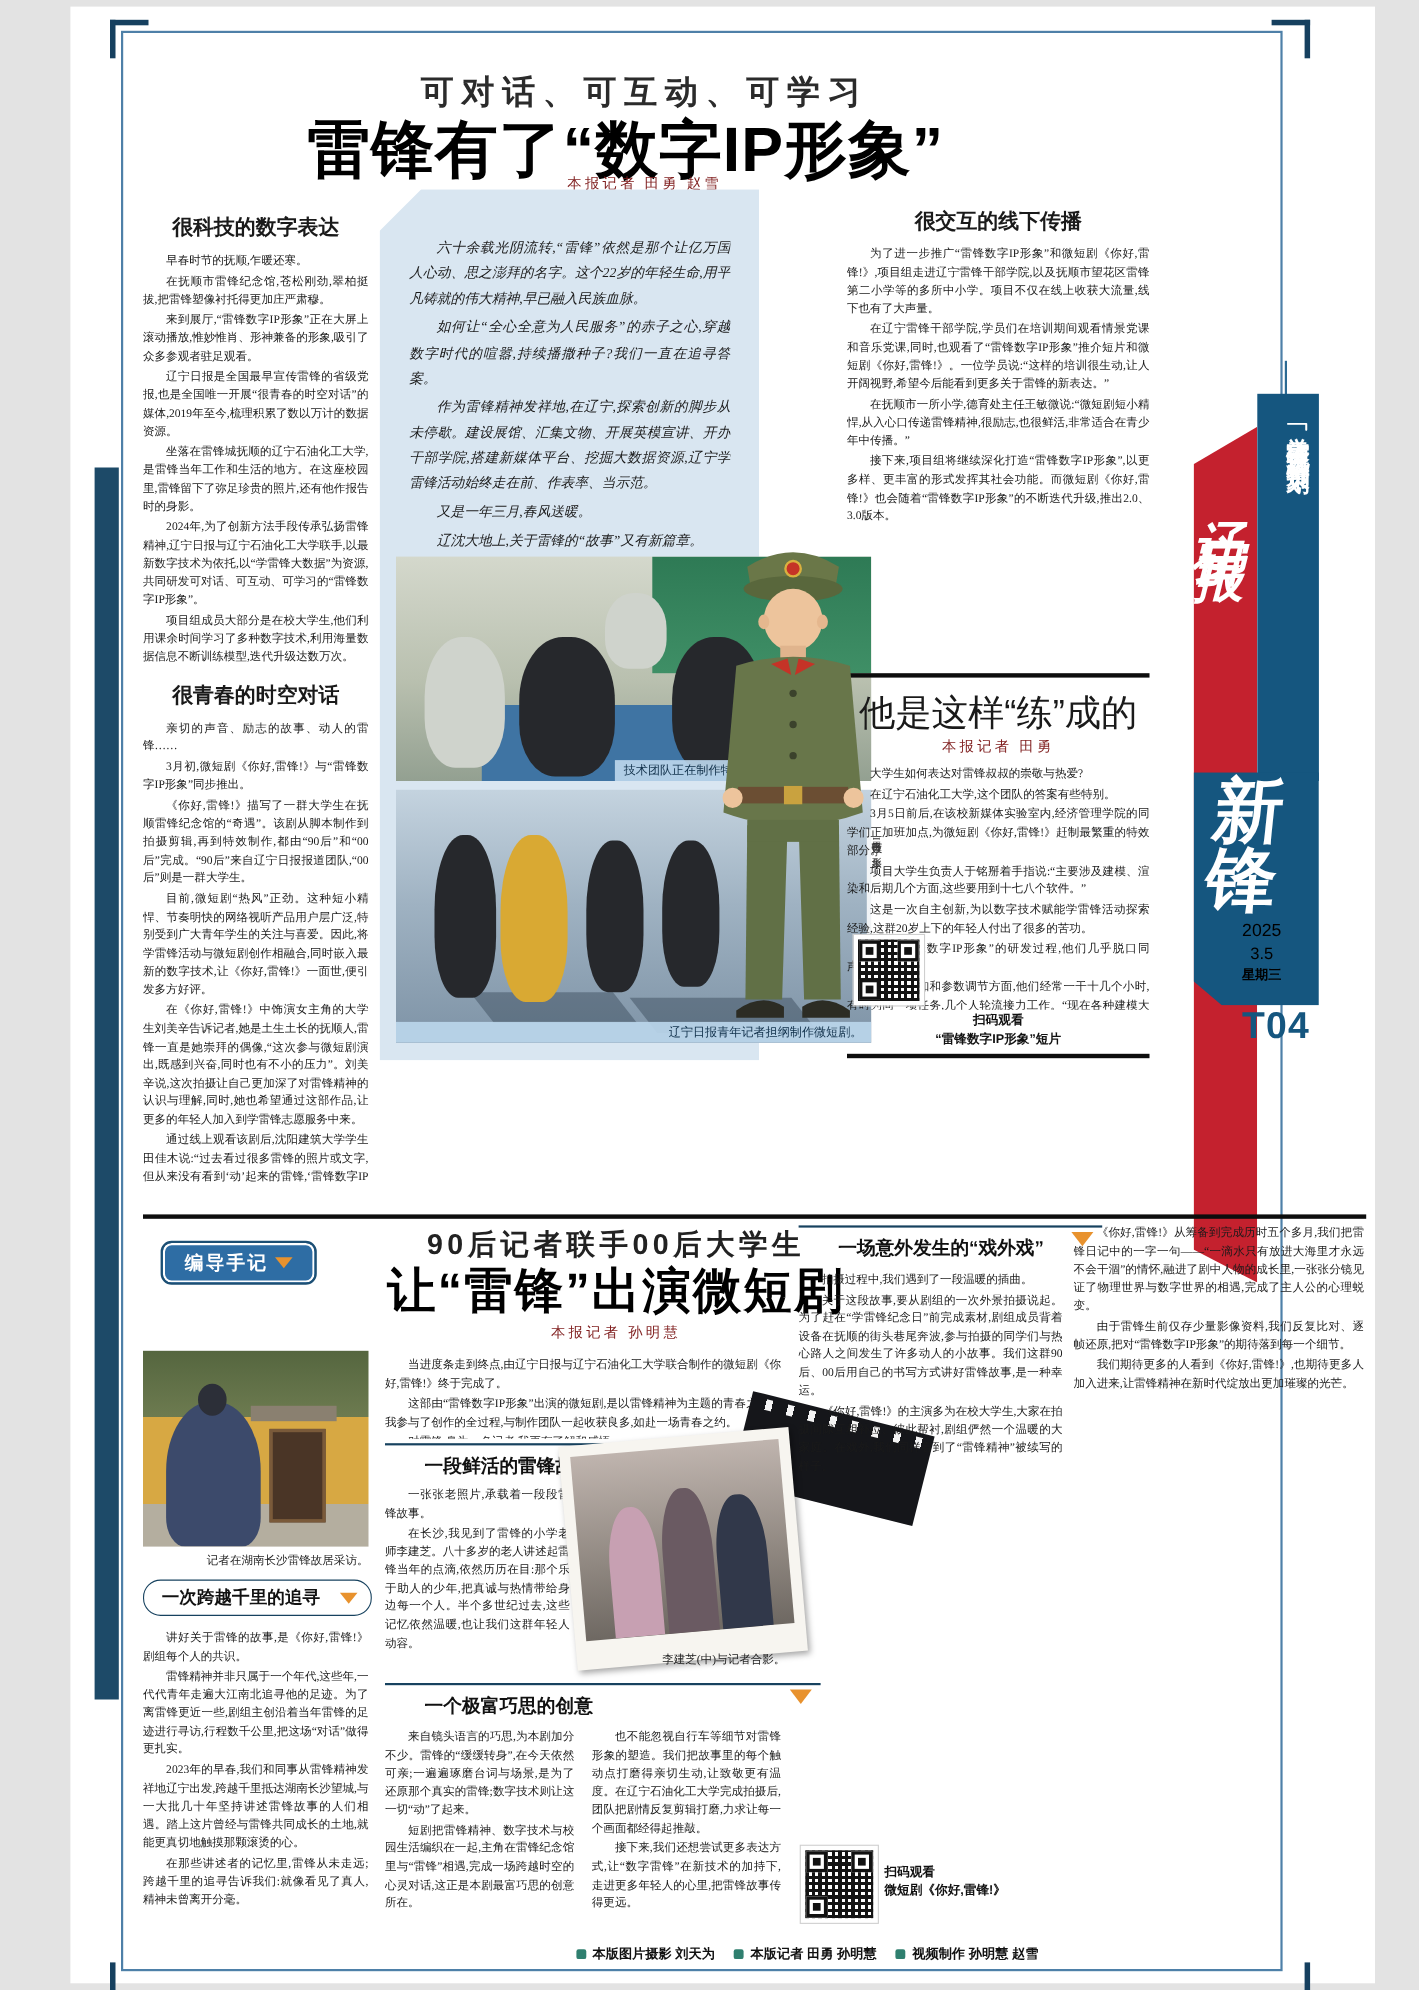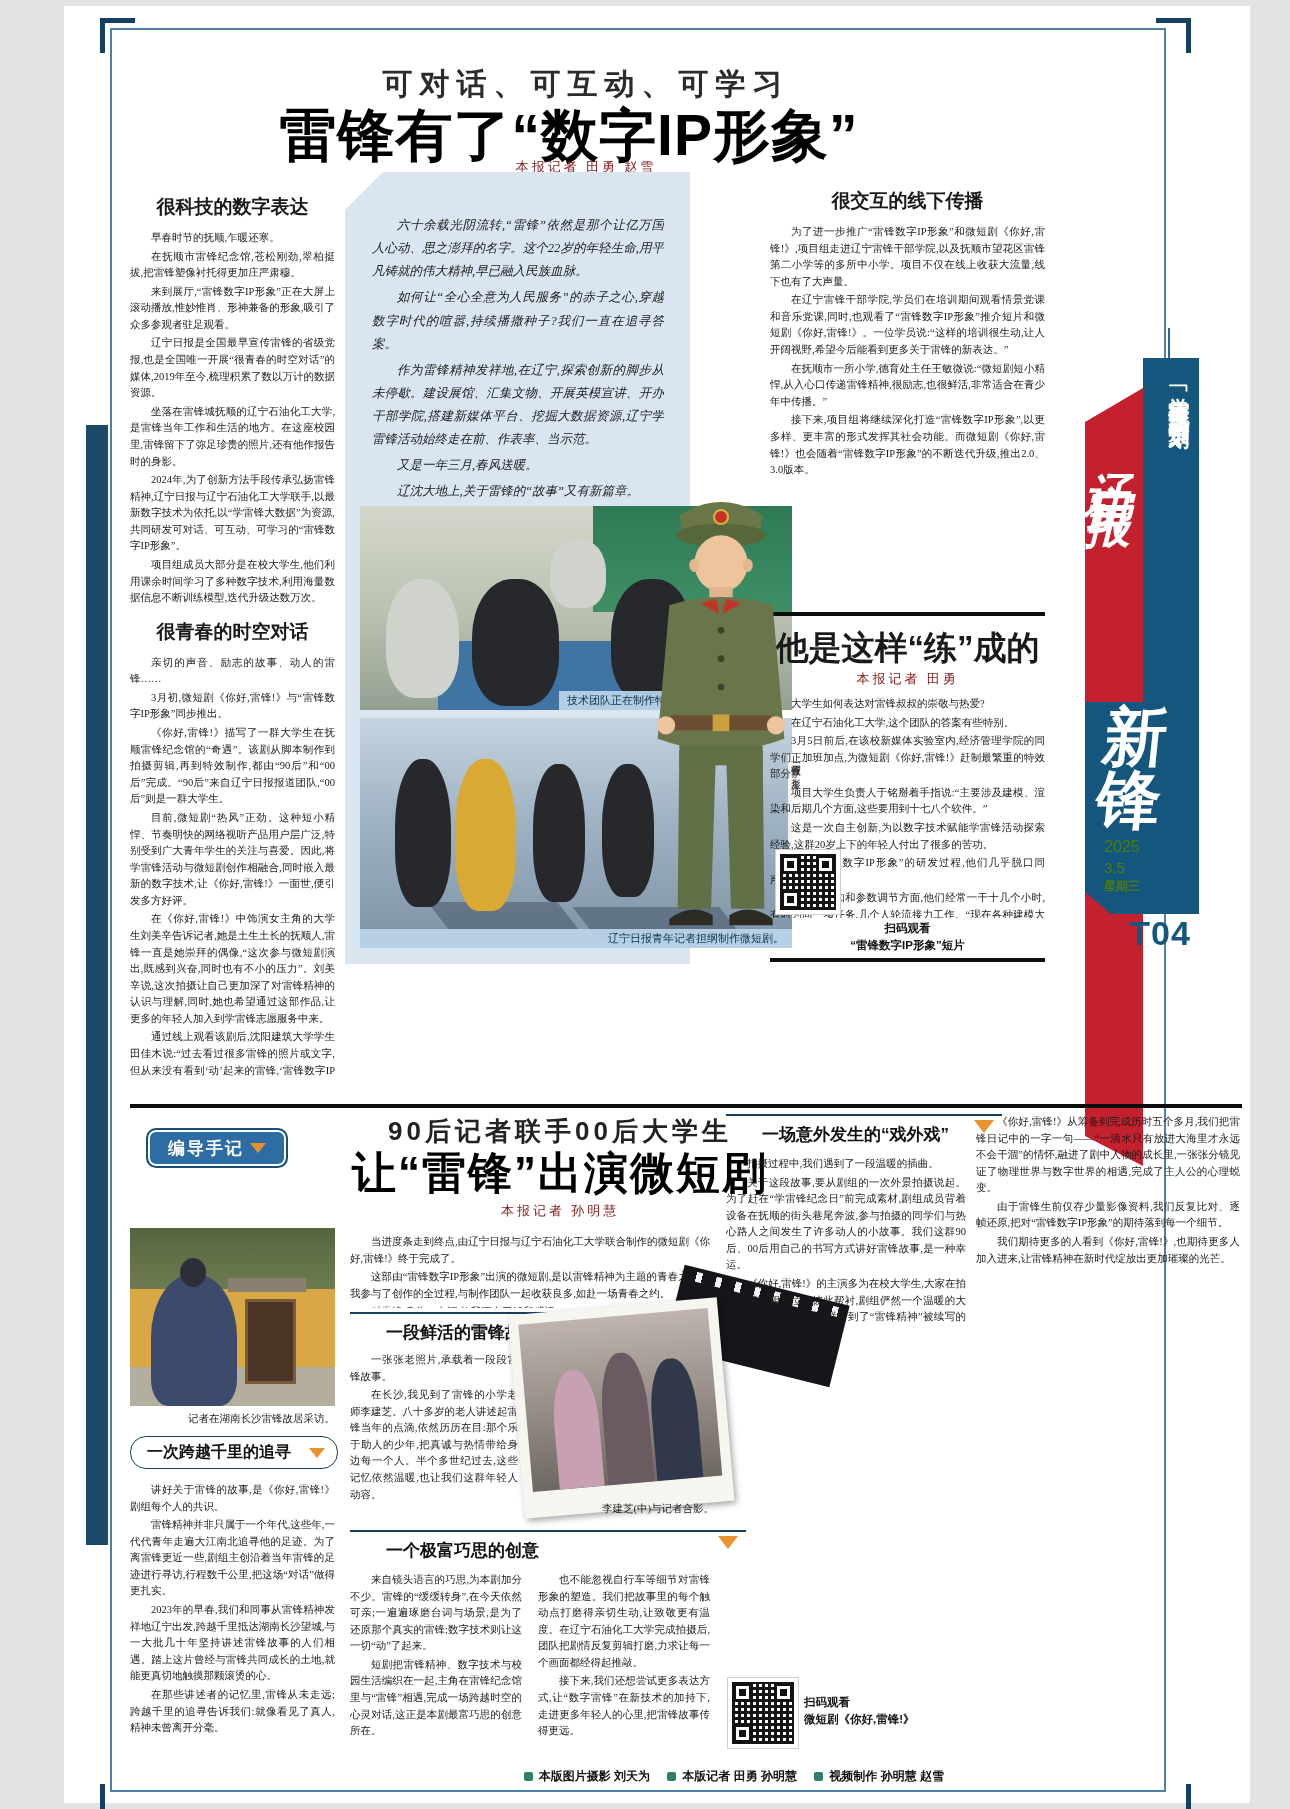--- a/index.html
+++ b/index.html
@@ -57,26 +57,26 @@
   .ribbon-blue{position:absolute;left:1079px;top:352px;width:56px;height:352px;background:#15567f;}
   .nf-block{position:absolute;left:1021px;top:696px;width:114px;height:212px;background:#15567f;
     clip-path:polygon(0 0,100% 0,100% 100%,26px 100%,0 calc(100% - 22px));}
   .paper-name{position:absolute;left:1027px;top:430px;width:48px;height:520px;color:#fff;
     writing-mode:vertical-rl;font-family:"DejaVu Serif",serif;font-weight:bold;font-size:46px;
     letter-spacing:10px;font-style:italic;text-align:left;}
   .edition{position:absolute;left:1087px;top:372px;width:42px;height:330px;color:#fff;
     writing-mode:vertical-rl;font-family:"Liberation Sans",sans-serif;font-weight:bold;font-size:21px;letter-spacing:3px;}
   .nf-chars{position:absolute;left:1036px;top:700px;width:92px;color:#fff;font-family:"Liberation Sans",sans-serif;
     font-weight:900;font-size:64px;line-height:0.98;transform:skewX(-6deg);letter-spacing:0;}
-  .nf-date{position:absolute;left:1040px;top:830px;width:86px;text-align:left;color:#4d7c0f;
+  .nf-date{position:absolute;left:1040px;top:830px;width:86px;text-align:center;color:#000000;
     font-family:"Liberation Sans",sans-serif;line-height:1.35;}
   .pageno{position:absolute;left:1056px;top:908px;width:80px;text-align:center;color:#15567f;
     font-family:"Liberation Sans",sans-serif;font-weight:900;font-size:34px;letter-spacing:1px;}
   
-  .subhead2-title{font-family:"Liberation Sans",sans-serif;font-weight:700;font-size:33px;text-align:center;}
+  .subhead2-title{font-family:"Liberation Sans",sans-serif;font-weight:400;font-size:33px;text-align:center;}
   
   .badge{position:absolute;left:82px;top:1122px;width:138px;height:36px;background:#2e6da4;border-radius:10px;
     border:2px solid #1c4f74;box-shadow:inset 0 0 0 2px #fff;display:flex;align-items:center;justify-content:center;gap:6px;}
   .badge span.txt{color:#fff;font-family:"Liberation Sans",sans-serif;font-weight:bold;font-size:17px;letter-spacing:2px;}
   .tri{width:0;height:0;border-left:10px solid transparent;border-right:10px solid transparent;border-top:13px solid #e8922e;}
   .tri.sm{border-left-width:8px;border-right-width:8px;border-top-width:10px;}
   .bkicker{font-family:"Liberation Sans",sans-serif;font-weight:bold;font-size:26px;letter-spacing:4px;text-align:center;color:#222;}
   .bhead{font-family:"Liberation Sans",sans-serif;font-weight:900;font-size:44px;letter-spacing:2px;text-align:center;color:#000;}
   .subline{position:absolute;border-top:2.5px solid #17425f;font-family:"Liberation Sans",sans-serif;
     font-weight:bold;font-size:17px;color:#111;padding:7px 0 0 36px;}

